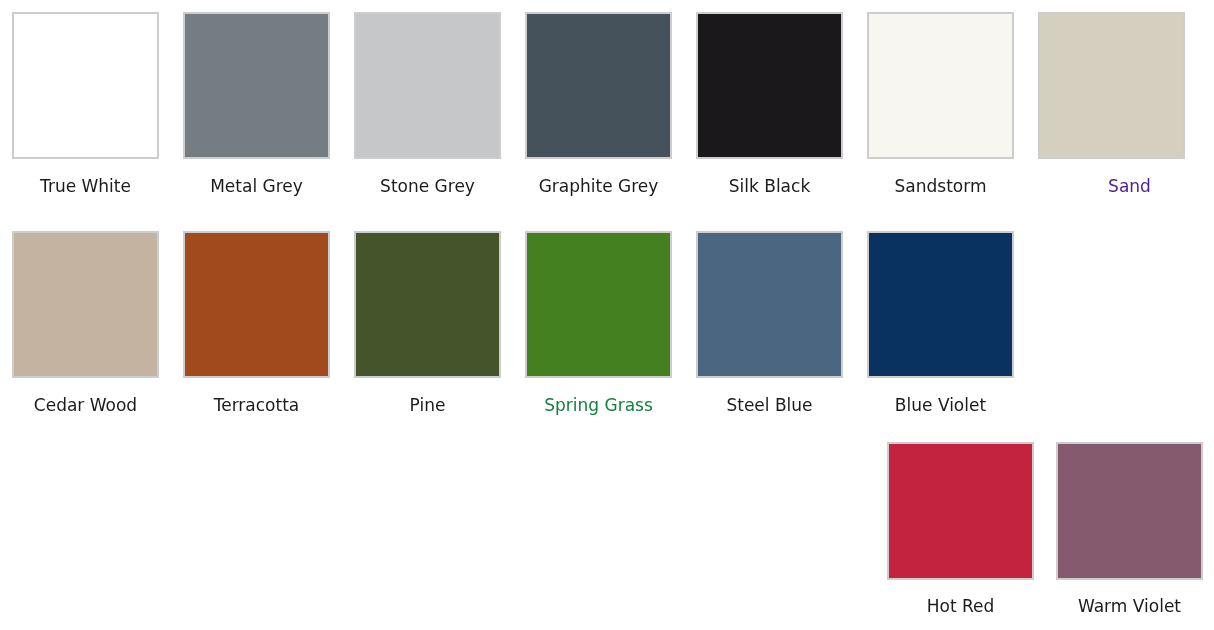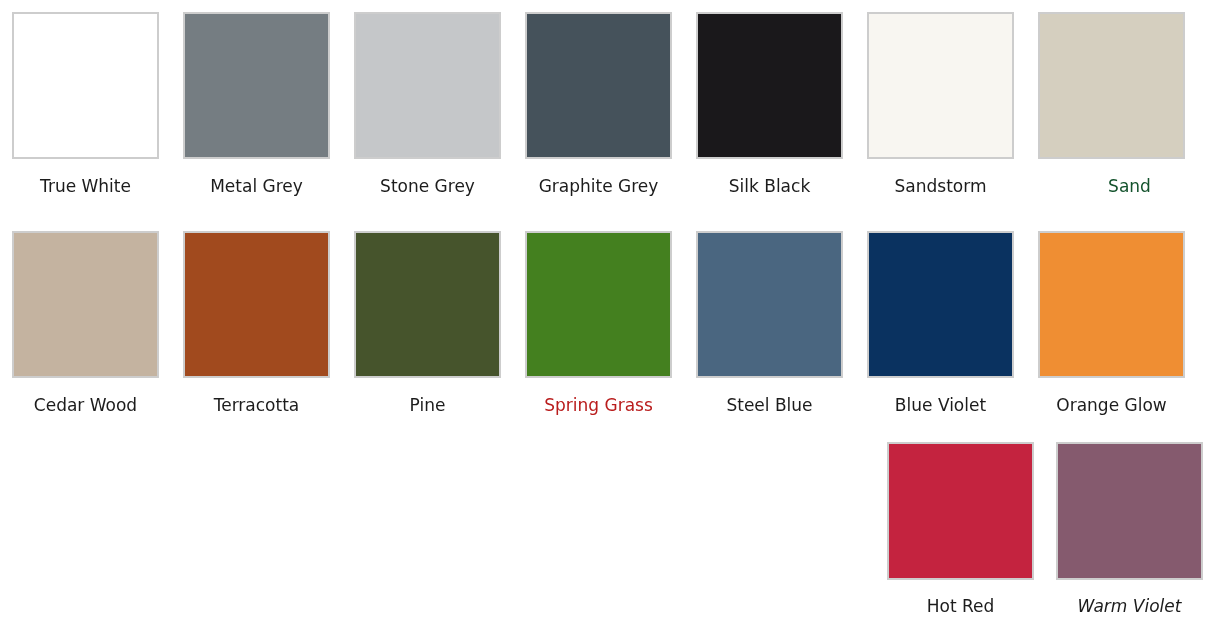--- a/index.html
+++ b/index.html
@@ -101,59 +101,55 @@
     <div class="swatch-cell">
       <div class="swatch-chip" style="background-color: rgb(26, 24, 27); border-color: rgb(205, 205, 205);"></div>
       <div class="swatch-label" style="color: rgb(28, 28, 28);">Silk Black</div>
     </div>
     <div class="swatch-cell">
       <div class="swatch-chip" style="background-color: rgb(248, 246, 241); border-color: rgb(205, 205, 205);"></div>
       <div class="swatch-label" style="color: rgb(28, 28, 28);">Sandstorm</div>
     </div>
     <div class="swatch-cell">
       <div class="swatch-chip" style="background-color: rgb(213, 207, 191); border-color: rgb(205, 205, 205);"></div>
-      <div class="swatch-label" style="color: #14532d; margin-left: 36px;">Sand</div>
+      <div class="swatch-label" style="color: #4c1d95; margin-left: 36px;">Sand</div>
     </div>
   </div>
 
   <div class="swatch-row row-2">
     <div class="swatch-cell">
       <div class="swatch-chip" style="background-color: rgb(196, 179, 160); border-color: rgb(205, 205, 205);"></div>
       <div class="swatch-label" style="color: rgb(28, 28, 28);">Cedar Wood</div>
     </div>
     <div class="swatch-cell">
       <div class="swatch-chip" style="background-color: rgb(161, 74, 30); border-color: rgb(205, 205, 205);"></div>
       <div class="swatch-label" style="color: rgb(28, 28, 28);">Terracotta</div>
     </div>
     <div class="swatch-cell">
       <div class="swatch-chip" style="background-color: rgb(70, 84, 44); border-color: rgb(205, 205, 205);"></div>
       <div class="swatch-label" style="color: rgb(28, 28, 28);">Pine</div>
     </div>
     <div class="swatch-cell">
       <div class="swatch-chip" style="background-color: rgb(68, 128, 31); border-color: rgb(205, 205, 205);"></div>
-      <div class="swatch-label" style="color: #b91c1c;">Spring Grass</div>
+      <div class="swatch-label" style="color: #15803d;">Spring Grass</div>
     </div>
     <div class="swatch-cell">
       <div class="swatch-chip" style="background-color: rgb(74, 102, 128); border-color: rgb(205, 205, 205);"></div>
       <div class="swatch-label" style="color: rgb(28, 28, 28);">Steel Blue</div>
     </div>
     <div class="swatch-cell">
       <div class="swatch-chip" style="background-color: rgb(10, 50, 96); border-color: rgb(205, 205, 205);"></div>
       <div class="swatch-label" style="color: rgb(28, 28, 28);">Blue Violet</div>
-    </div>
-    <div class="swatch-cell">
-      <div class="swatch-chip" style="background-color: rgb(239, 142, 51); border-color: rgb(205, 205, 205);"></div>
-      <div class="swatch-label" style="color: rgb(28, 28, 28);">Orange Glow</div>
     </div>
   </div>
 
   <div class="swatch-row row-3">
     <div class="swatch-cell">
       <div class="swatch-chip" style="background-color: rgb(196, 35, 63); border-color: rgb(205, 205, 205);"></div>
       <div class="swatch-label" style="color: rgb(28, 28, 28);">Hot Red</div>
     </div>
     <div class="swatch-cell">
       <div class="swatch-chip" style="background-color: rgb(133, 90, 110); border-color: rgb(205, 205, 205);"></div>
-      <div class="swatch-label" style="color: rgb(28, 28, 28); font-style: italic;">Warm Violet</div>
+      <div class="swatch-label" style="color: rgb(28, 28, 28);">Warm Violet</div>
     </div>
   </div>
 
 </div>
 
 </body></html>

